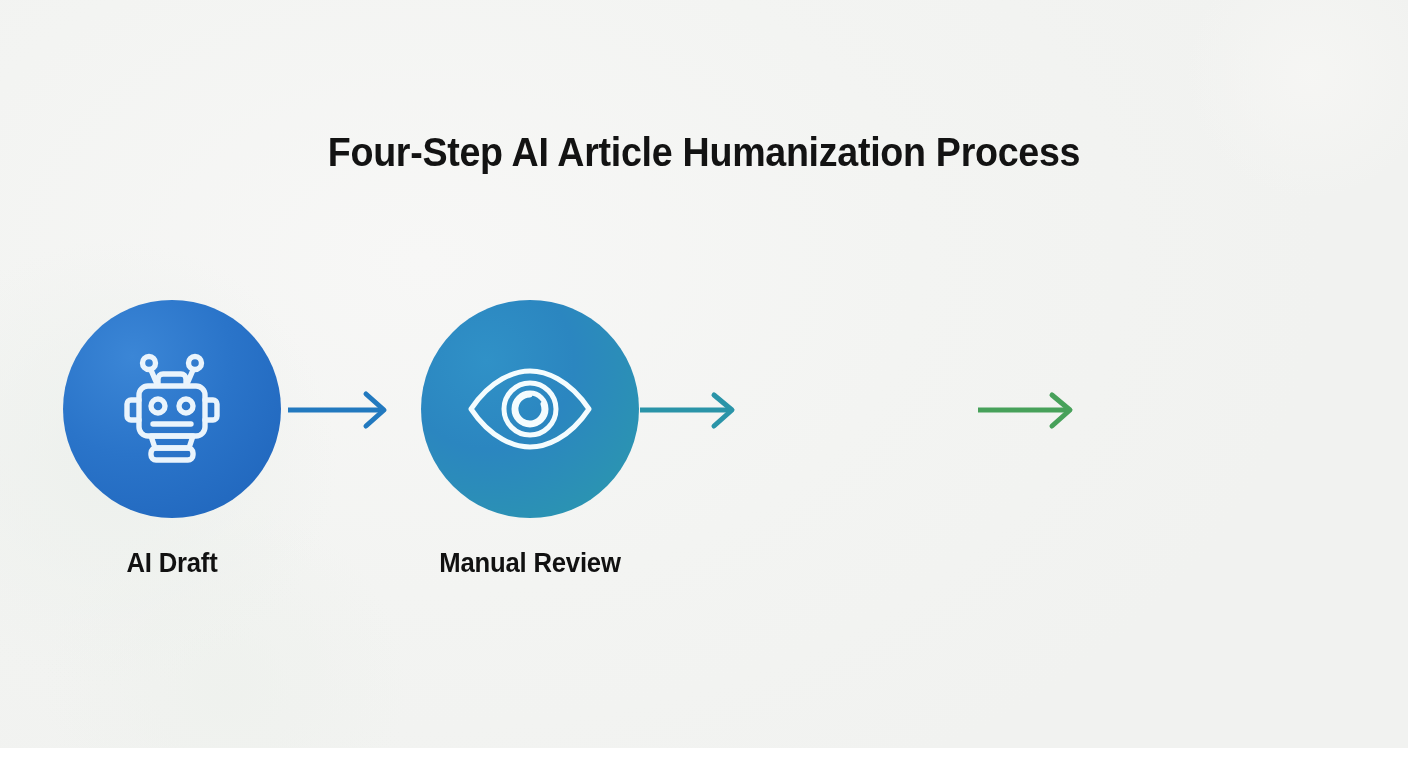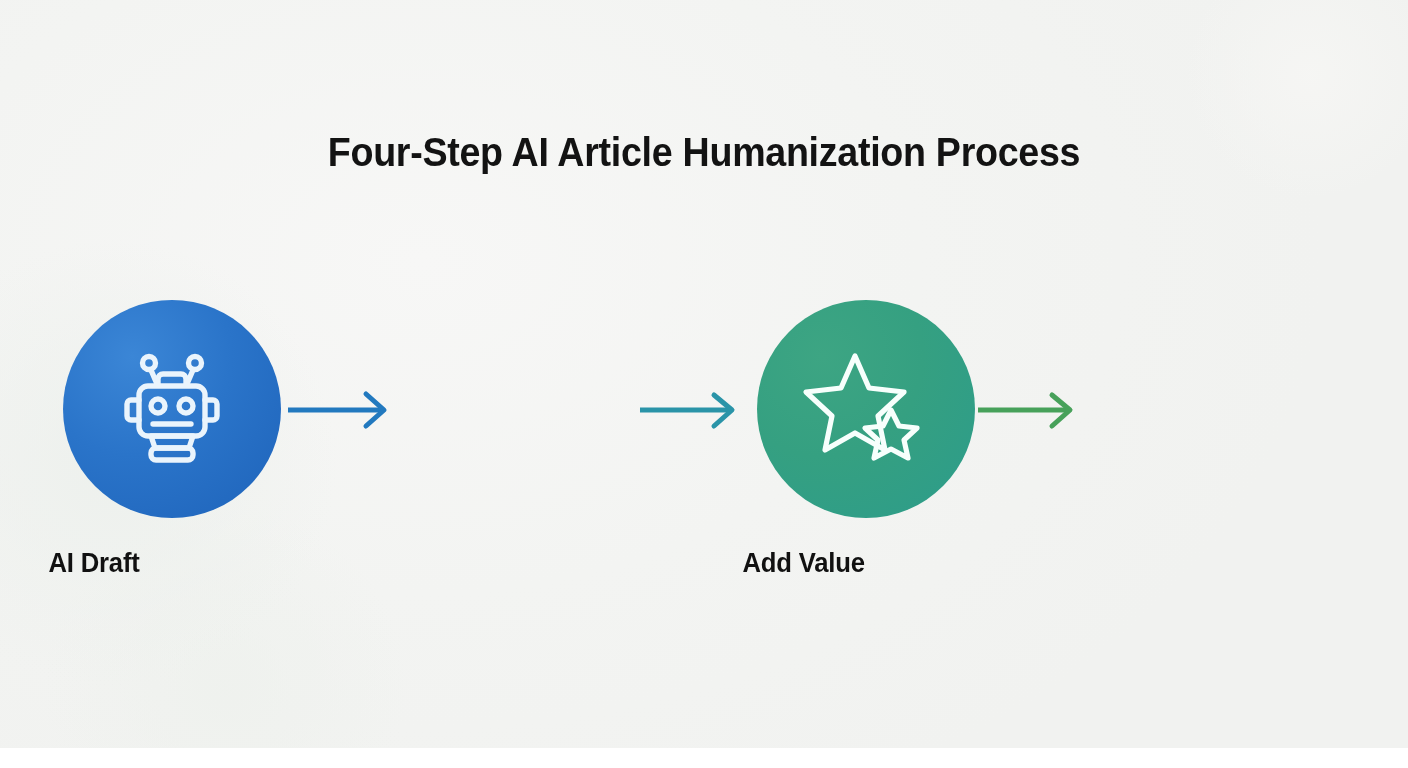--- a/index.html
+++ b/index.html
@@ -59,21 +59,21 @@
     left: 0;
     width: 1408px;
     height: 320px;
   }
 
   .step {
     position: absolute;
     top: 0;
     width: 260px;
     margin-left: -130px;
-    text-align: left;
+    text-align: center;
   }
 
   .bubble {
     width: 218px;
     height: 218px;
     border-radius: 50%;
     margin: 0 auto;
     display: flex;
     align-items: center;
     justify-content: center;
@@ -158,32 +158,35 @@
             <path d="M42 76 H80"></path>
 
             <path d="M40 88 h42 l-4 12 H44 Z"></path>
             <rect x="40" y="100" width="42" height="12" rx="5"></rect>
           </g>
         </svg>
       </div>
       <div class="step-label">AI Draft</div>
     </div>
 
+    <div class="step" style="left:530px;">
+      <div class="bubble" style="background:radial-gradient(circle at 30% 28%, #3091c7 0%, #2b86c0 40%, #2b9aab 100%);">
+        <svg width="130" height="92" viewBox="0 0 130 92">
+          <g stroke="#f4fcfe" stroke-width="5" fill="none" stroke-linecap="round" stroke-linejoin="round">
 
-    <div class="step" style="left:866px;">
-      <div class="bubble" style="background:radial-gradient(circle at 30% 26%, #3da583 0%, #35a081 45%, #2c9c8b 100%);">
-        <svg width="126" height="122" viewBox="0 0 126 122">
-          <g stroke="#f7fffc" stroke-width="5.2" fill="none" stroke-linecap="round" stroke-linejoin="round">
+            <path d="M6 46 C26 16, 50 8, 65 8 C80 8, 104 16, 124 46
+                     C104 76, 80 84, 65 84 C50 84, 26 76, 6 46 Z"></path>
 
-            <path d="M52 8 L66 40 L101 44 L75 68 L82 102 L52 85 L22 102
-                     L29 68 L3 44 L38 40 Z"></path>
+            <circle cx="65" cy="46" r="26"></circle>
 
-            <path d="M88 62 L96 78 L114 80 L101 92 L105 110 L88 101
-                     L71 110 L75 92 L62 80 L80 78 Z"></path>
+            <circle cx="65" cy="46" r="16"></circle>
+
+            <path d="M65 32 a14 14 0 1 0 13 9"></path>
           </g>
         </svg>
       </div>
-      <div class="step-label">Add Value</div>
+      <div class="step-label">Manual Review</div>
     </div>
+
 
 
   </div>
 </div>
 
 </body></html>

